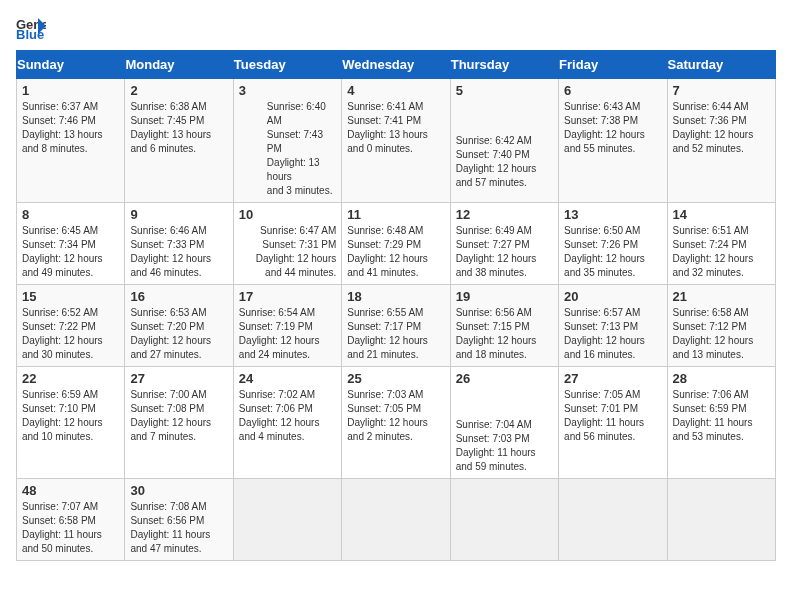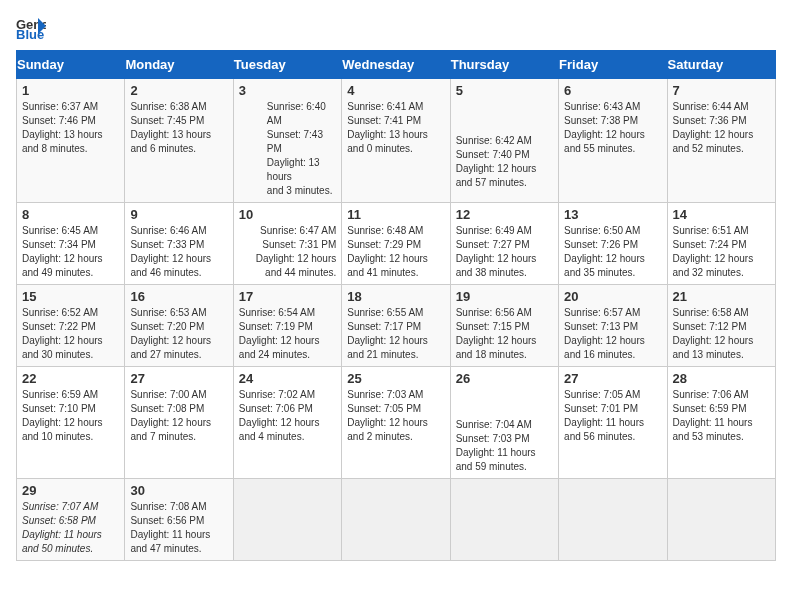--- a/index.html
+++ b/index.html
@@ -312,22 +312,22 @@
         <td>
           <span class="day-number">28</span>
           <div class="day-info" style="white-space: pre-line;">Sunrise: 7:06 AM
 Sunset: 6:59 PM
 Daylight: 11 hours
 and 53 minutes.</div>
         </td>
       </tr>
       <tr>
         <td>
-          <span class="day-number">29</span>
-          <div class="day-info" style="white-space: pre-line; font-style: italic;">Sunrise: 7:07 AM
+          <span class="day-number">48</span>
+          <div class="day-info" style="white-space: pre-line;">Sunrise: 7:07 AM
 Sunset: 6:58 PM
 Daylight: 11 hours
 and 50 minutes.</div>
         </td>
         <td>
           <span class="day-number">30</span>
           <div class="day-info" style="white-space: pre-line;">Sunrise: 7:08 AM
 Sunset: 6:56 PM
 Daylight: 11 hours
 and 47 minutes.</div>

